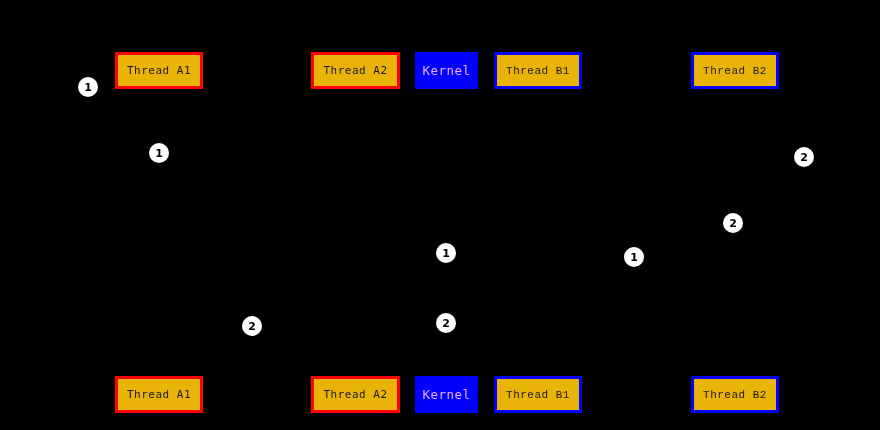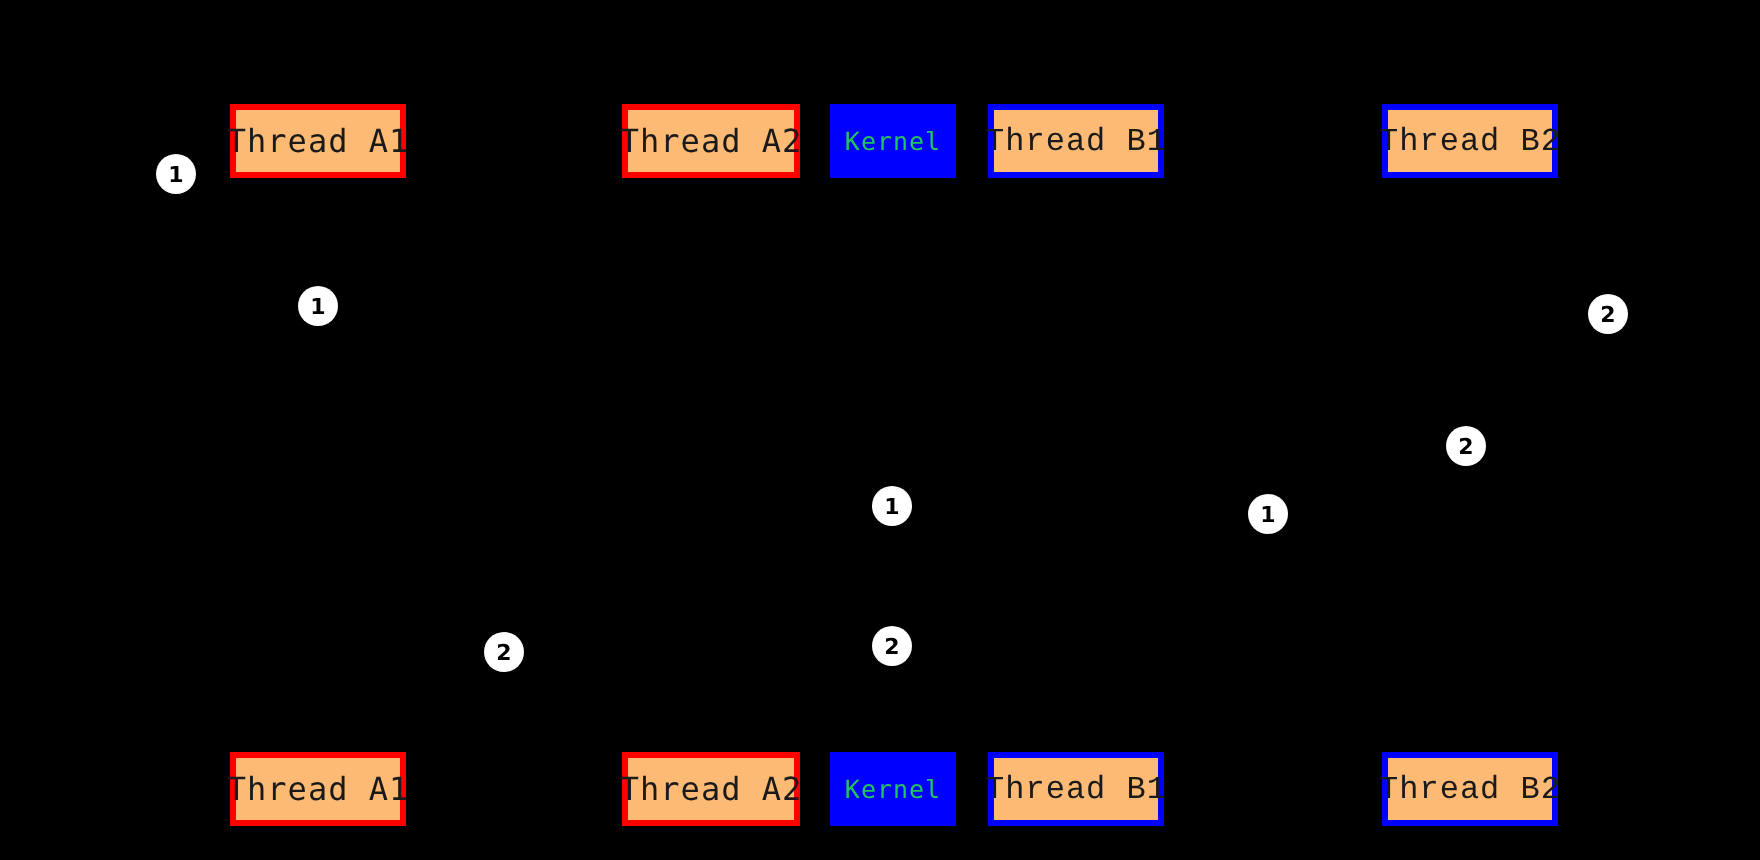--- a/index.html
+++ b/index.html
@@ -4,26 +4,26 @@
 <style>
   html,body{margin:0;padding:0;background:#000;}
   body{width:880px;height:430px;position:relative;overflow:hidden;
        font-family:"DejaVu Sans Mono","Liberation Mono",monospace;}
   #canvas{position:absolute;left:0;top:0;width:880px;height:430px;background:#000000;}
 
   .node{position:absolute;box-sizing:border-box;display:flex;align-items:center;
         justify-content:center;white-space:nowrap;letter-spacing:0.5px;}
 
   
-  .node.boxed{background:#fdba74;color:#1a1a1a;font-size:16px;align-items:center;}
+  .node.boxed{background:#eab308;color:#1a1a1a;font-size:11px;align-items:center;}
   .node.red{border:3px solid #ff0000;}
   .node.blue{border:3px solid #0000ff;font-family:Liberation Mono, monospace;}
 
   
-  .node.filled{background:#0000ff;color:#22c55e;border:0;font-size:12.5px;}
+  .node.filled{background:#0000ff;color:#f0abfc;border:0;font-size:12.5px;}
 
   
   .lifeline{position:absolute;width:1px;background:#000000;}
 
   
   .msg{position:absolute;height:1px;background:#000000;}
   .msg::after{content:"";position:absolute;right:-1px;top:-3px;
               border-top:3px solid transparent;border-bottom:3px solid transparent;
               border-left:6px solid #000000;}
 

